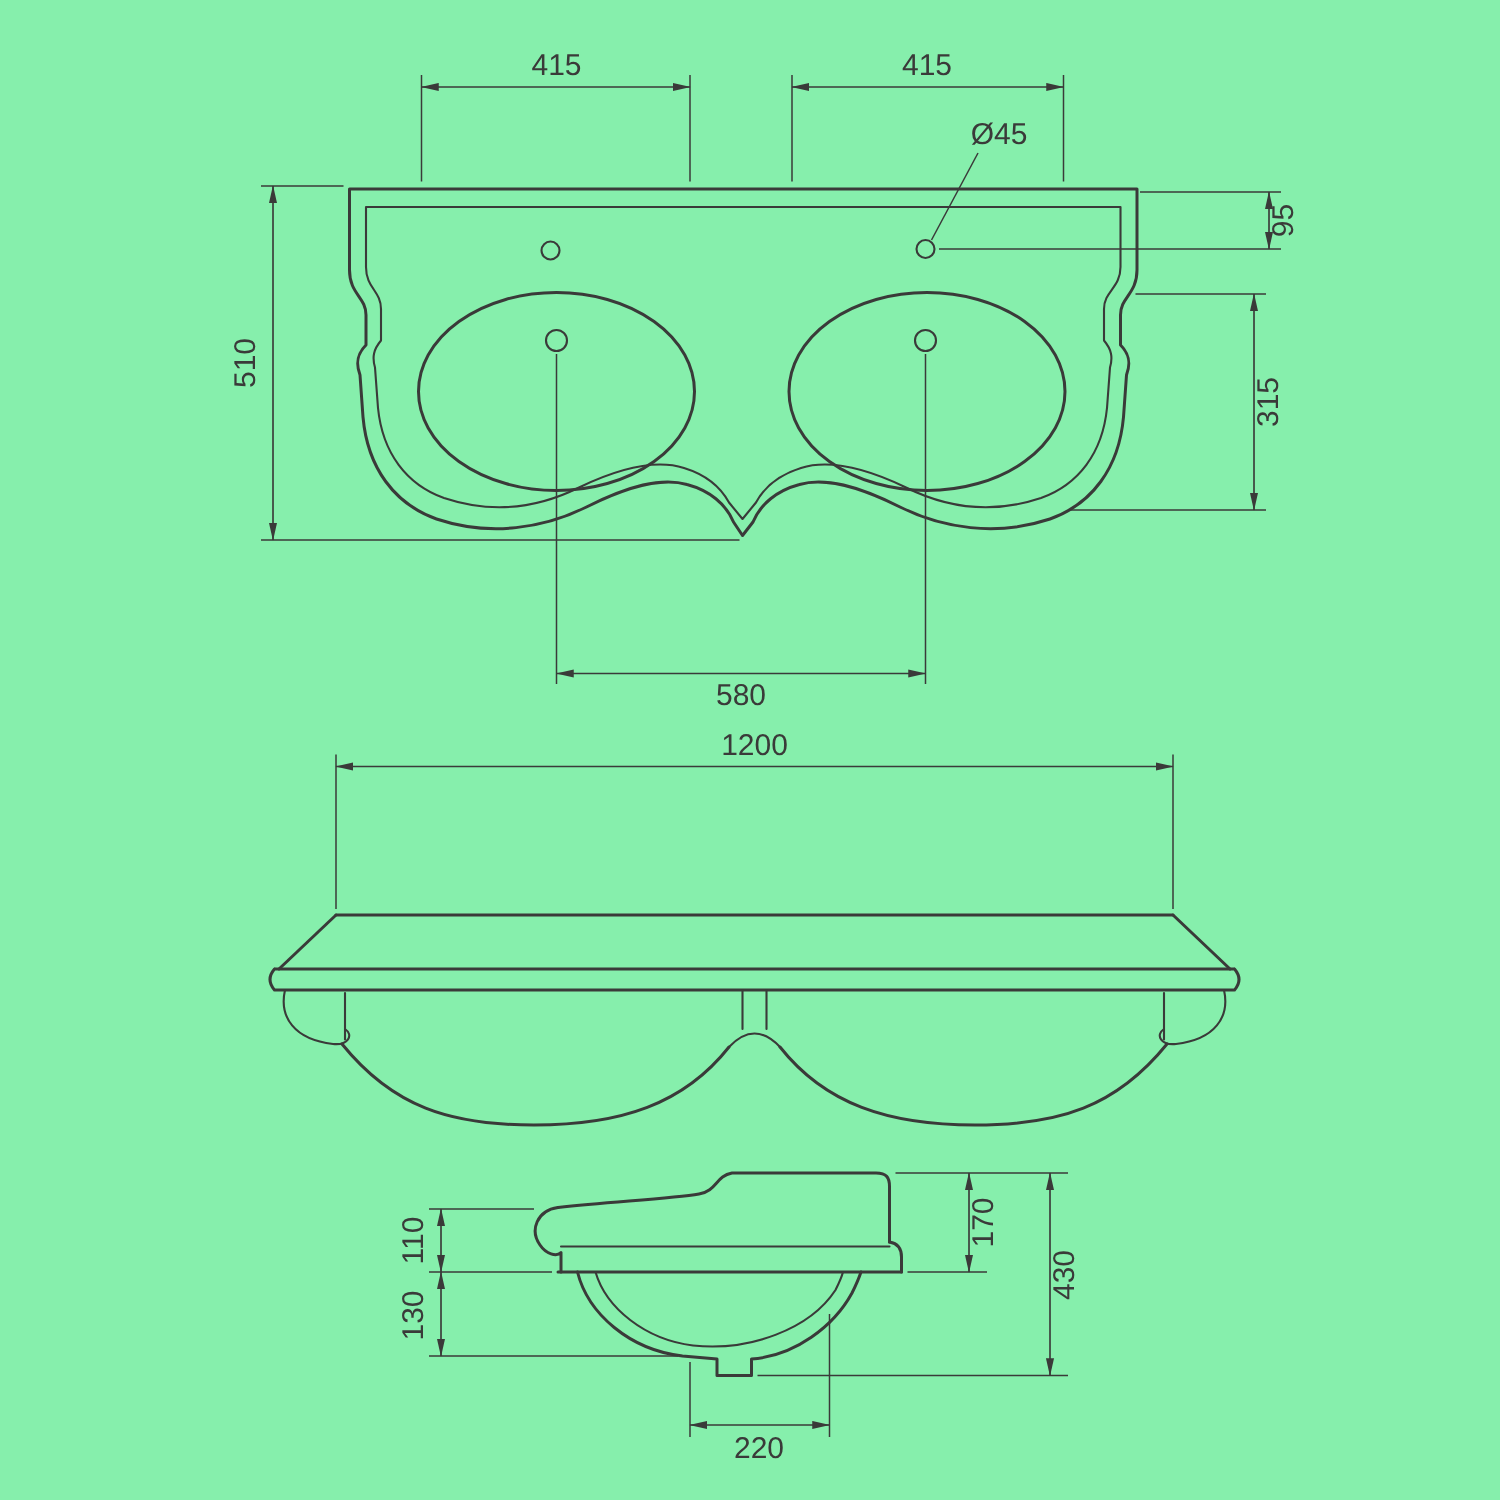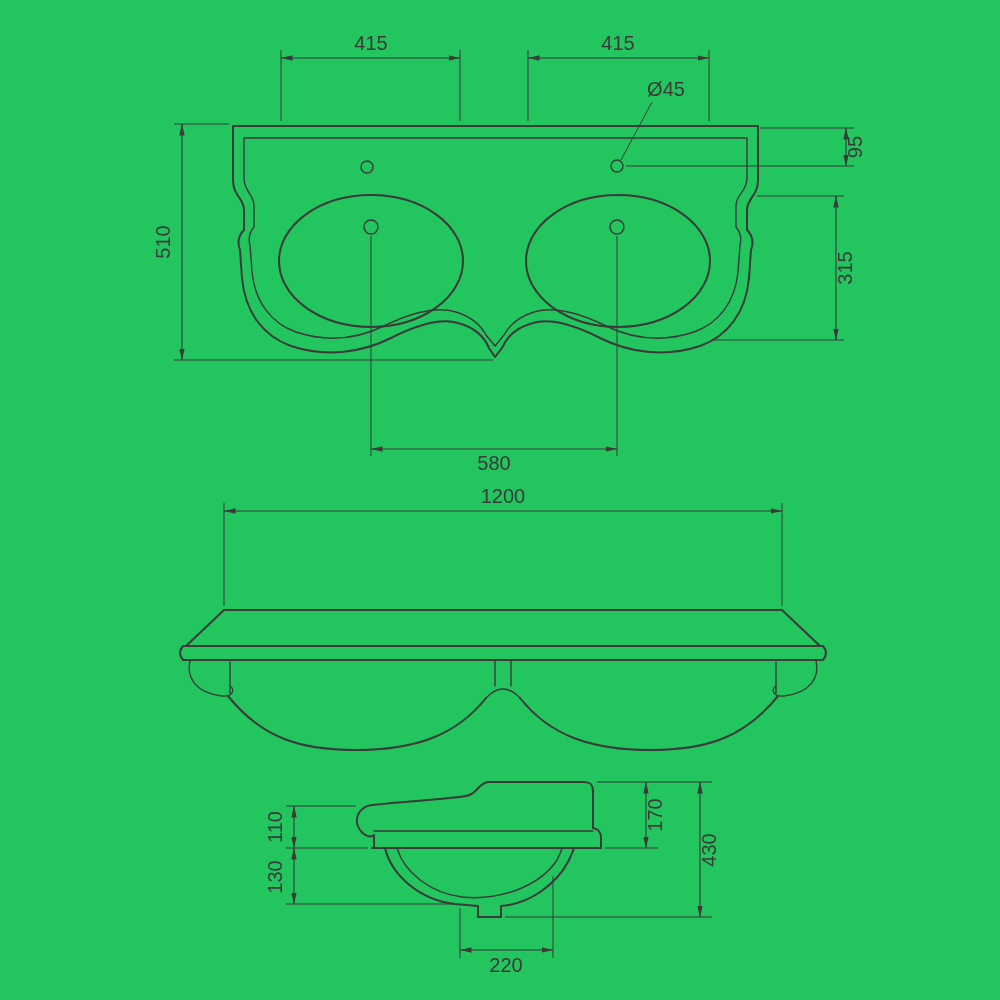--- a/index.html
+++ b/index.html
@@ -1,16 +1,16 @@
 <!DOCTYPE html>
 <html><head>
 <meta charset="utf-8">
 <style>
   html,body{margin:0;padding:0;background:#ffffff;}
-  #stage{position:relative;width:1000px;height:1000px;background:#22c55e;overflow:hidden;}
+  #stage{position:relative;width:1000px;height:1000px;background:#86efac;overflow:hidden;}
   svg{display:block;}
   .obj{fill:none;stroke:#3a3a39;stroke-width:2;stroke-linejoin:round;stroke-linecap:round;}
   .obj2{fill:none;stroke:#3a3a39;stroke-width:1.4;stroke-linejoin:round;stroke-linecap:round;}
   .dim{fill:none;stroke:#3a3a39;stroke-width:1.1;}
   .ext{fill:none;stroke:#3a3a39;stroke-width:1;}
   .lbl{font-family:"Liberation Sans", sans-serif;font-size:20px;fill:#3a3a39;}
 </style>
 </head>
 <body>
 

